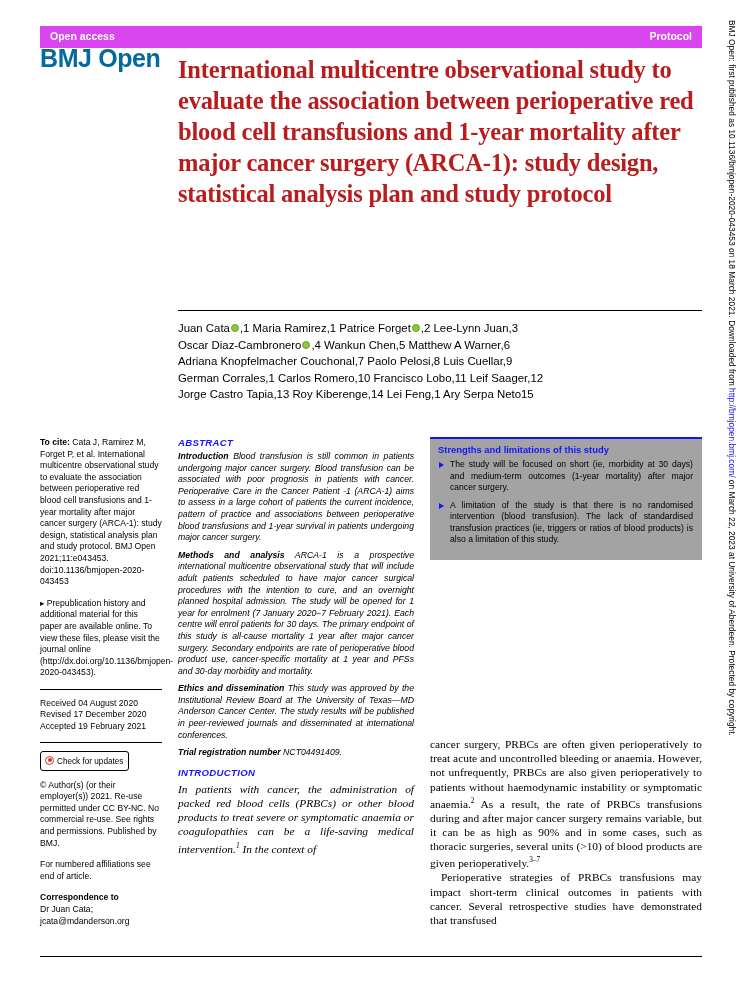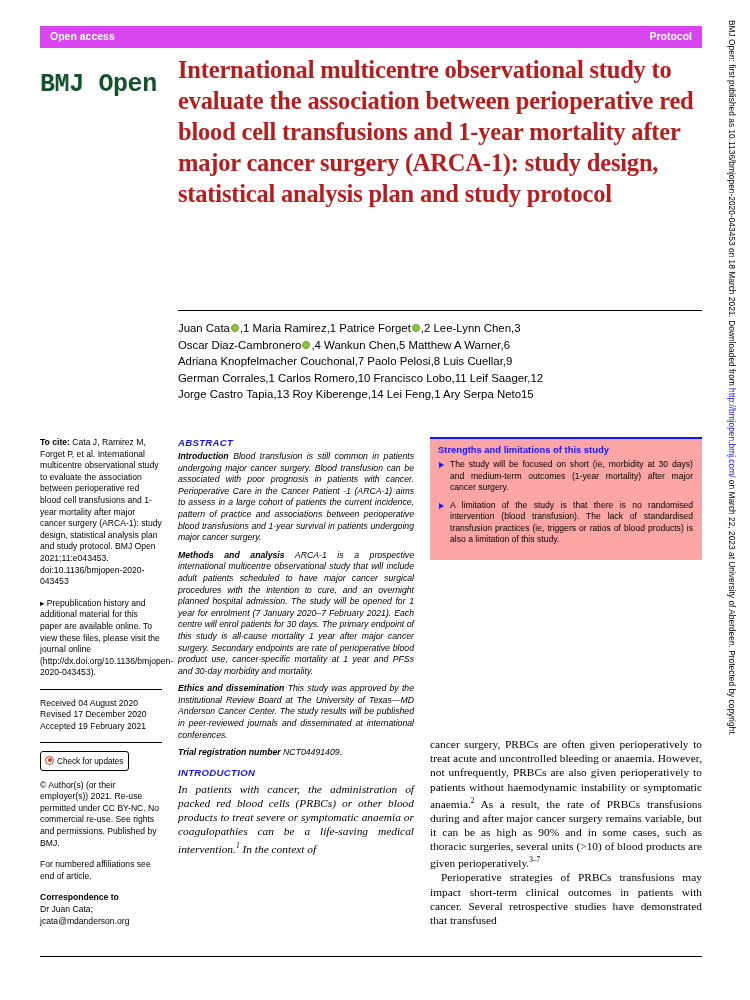--- a/index.html
+++ b/index.html
@@ -44,25 +44,25 @@
     position:absolute; top:0; left:0;
     transform-origin: left top;
     transform: rotate(90deg) translateY(-11px);
     white-space:nowrap;
     width:940px;
   }
   .rail a { color:#1414ff; text-decoration:none; }
 
   
   .brand {
-    position:absolute; left:40px; top:70px;
-    font-family:Liberation Mono, monospace;
+    position:absolute; left:40px; top:44px;
+    font-family:Liberation Sans, sans-serif;
     font-weight:bold;
     font-size:25px;
-    color:#14532d;
+    color:#0369a1;
     letter-spacing:-0.4px;
   }
   .title {
     position:absolute; left:178px; top:54px; width:524px;
     font-family:"Liberation Serif", serif;
     font-weight:bold;
     font-size:24.5px;
     line-height:31px;
     color:#b91c1c;
     letter-spacing:-0.2px;
@@ -144,21 +144,21 @@
     font-size:11.4px; line-height:14.2px;
     text-align:justify;
   }
   .bodytxt p { margin:0; }
   .bodytxt sup { font-size:7.4px; }
   .indent { text-indent:11px; }
 
   
   .sbox {
     position:absolute; left:430px; top:437px; width:272px;
-    background:#fca5a5;
+    background:#a3a3a3;
     border-top:2.2px solid #1414ff;
     padding:0;
   }
   .sbox h3 {
     margin:0; padding:5px 8px 4px 8px;
     font-family:"Liberation Sans", sans-serif;
     font-size:9.4px; font-weight:bold; color:#1414ff;
   }
   .sbox ul {
     margin:0; padding:0 9px 8px 9px; list-style:none;
@@ -213,21 +213,21 @@
     <div class="rot">
       <span>BMJ Open: first published as 10.1136/bmjopen-2020-043453 on 18 March 2021. Downloaded from </span><a href="#">http://bmjopen.bmj.com/</a><span> on March 22, 2023 at University of Aberdeen. Protected by copyright.</span>
     </div>
   </div>
 
   <div class="brand">BMJ Open</div>
   <div class="title">International multicentre observational study to evaluate the association between perioperative red blood cell transfusions and 1-year mortality after major cancer surgery (ARCA-1): study design, statistical analysis plan and study protocol</div>
 
   <div class="authors">
     <div>
-      <span>Juan Cata</span><span class="oid"></span><span>,1 Maria Ramirez,1 Patrice Forget</span><span class="oid"></span><span>,2 Lee-Lynn Chen,3</span>
+      <span>Juan Cata</span><span class="oid"></span><span>,1 Maria Ramirez,1 Patrice Forget</span><span class="oid"></span><span>,2 Lee-Lynn Juan,3</span>
     </div>
     <div>
       <span>Oscar Diaz-Cambronero</span><span class="oid"></span><span>,4 Wankun Chen,5 Matthew A Warner,6</span>
     </div>
     <div>Adriana Knopfelmacher Couchonal,7 Paolo Pelosi,8 Luis Cuellar,9</div>
     <div>German Corrales,1 Carlos Romero,10 Francisco Lobo,11 Leif Saager,12</div>
     <div>Jorge Castro Tapia,13 Roy Kiberenge,14 Lei Feng,1 Ary Serpa Neto15</div>
   </div>
 
   <div class="leftcol">

